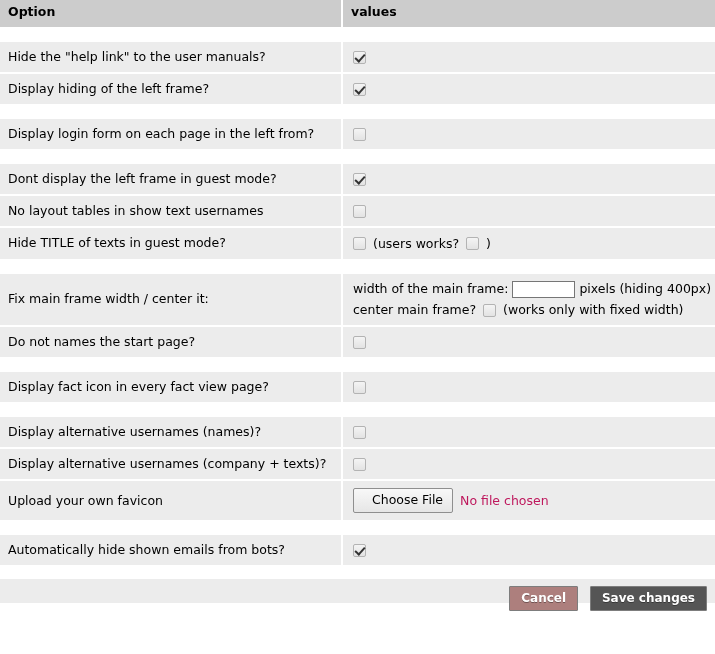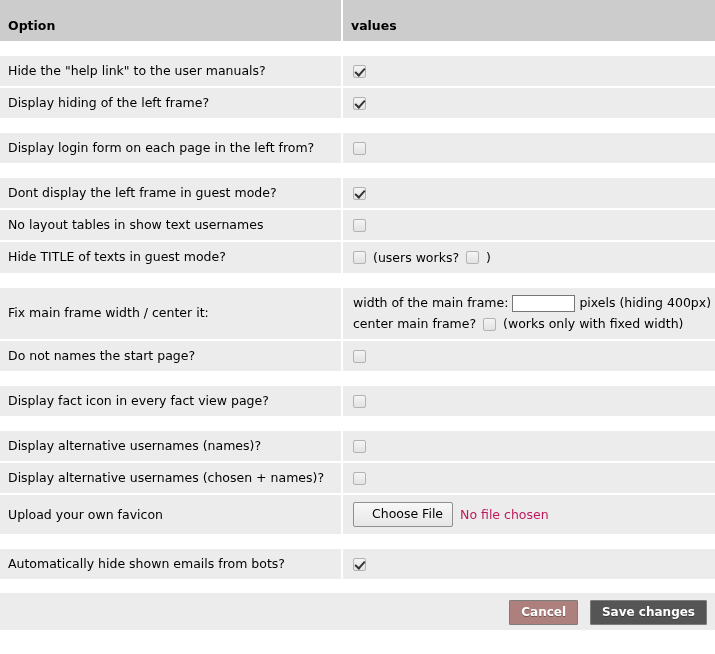--- a/index.html
+++ b/index.html
@@ -21,21 +21,21 @@
     border-collapse: collapse;
     table-layout: fixed;
   }
 
   
   .hdr-row th {
     background: #cccccc;
     font-weight: bold;
     font-size: 12.5px;
     text-align: left;
-    padding: 16px 0 7px 8px;
+    padding: 2px 0 7px 8px;
     height: 18px;
     vertical-align: middle;
     border: none;
     margin-top: 12px;
   }
   .hdr-row th.col-opt { width: 333px; border-right: 2px solid #ffffff; }
   .hdr-row th.col-val { width: 382px; }
 
   
   .spacer td {
@@ -141,21 +141,21 @@
     margin-left: 7px;
     vertical-align: middle;
     color: #be185d;
   }
 
   
   .footer-bar {
     width: 715px;
     box-sizing: border-box;
     background: #ececec;
-    height: 37px;
+    height: 24px;
     margin-top: 14px;
     text-align: right;
     padding: 7px 8px 0 0;
   }
   .btn {
     display: inline-block;
     border: 1px solid #7d7d7d;
     font-family: "DejaVu Sans", "Liberation Sans", sans-serif;
     font-size: 12px;
     font-weight: bold;
@@ -240,21 +240,21 @@
         <td class="c-value"><span class="cb" role="checkbox" aria-checked="false"></span></td>
       </tr>
       <tr class="spacer">
         <td colspan="2"></td>
       </tr>
       <tr class="opt-row">
         <td class="c-label">Display alternative usernames (names)?</td>
         <td class="c-value"><span class="cb" role="checkbox" aria-checked="false"></span></td>
       </tr>
       <tr class="opt-row">
-        <td class="c-label">Display alternative usernames (chosen + names)?</td>
+        <td class="c-label">Display alternative usernames (company + texts)?</td>
         <td class="c-value"><span class="cb" role="checkbox" aria-checked="false"></span></td>
       </tr>
       <tr class="opt-row last-in-block">
         <td class="c-label">Upload your own favicon</td>
         <td class="c-value"><span class="file-wrap"><span class="file-btn">Choose File</span><span class="file-status">No file chosen</span></span></td>
       </tr>
       <tr class="spacer">
         <td colspan="2"></td>
       </tr>
       <tr class="opt-row last-in-block">

